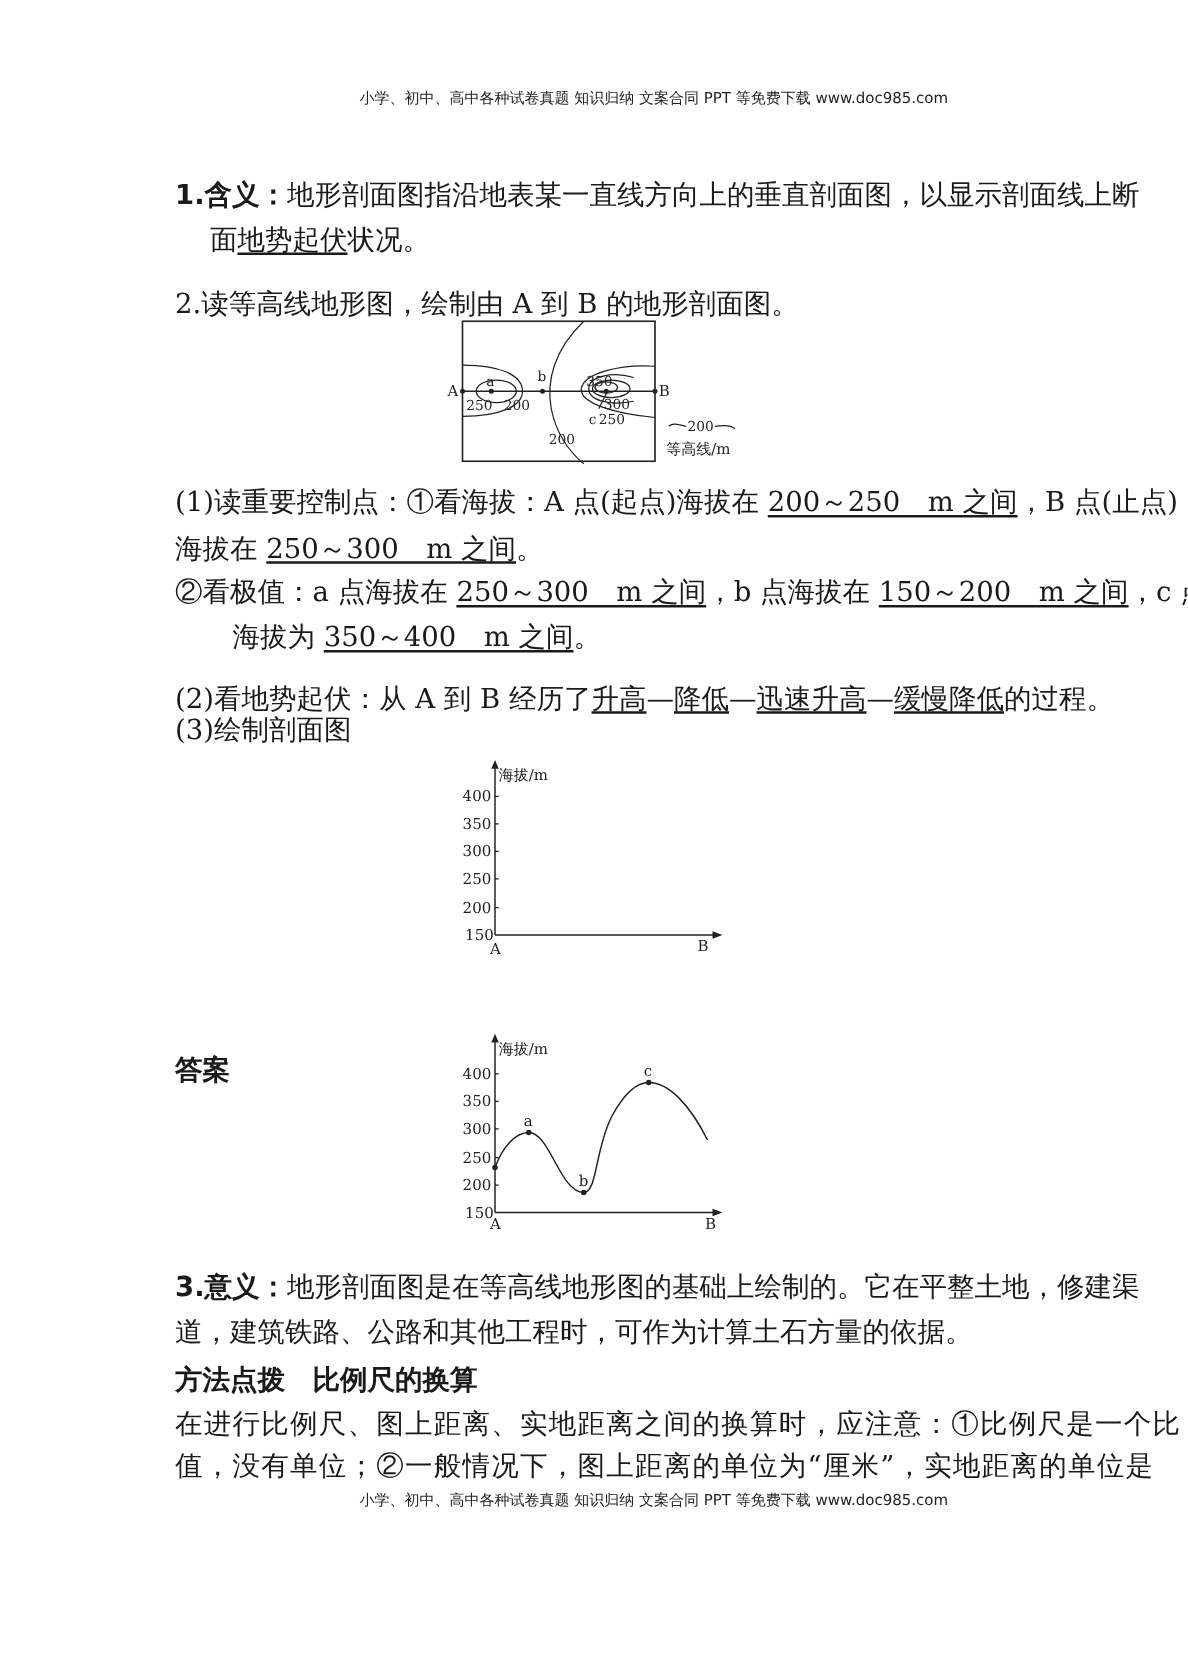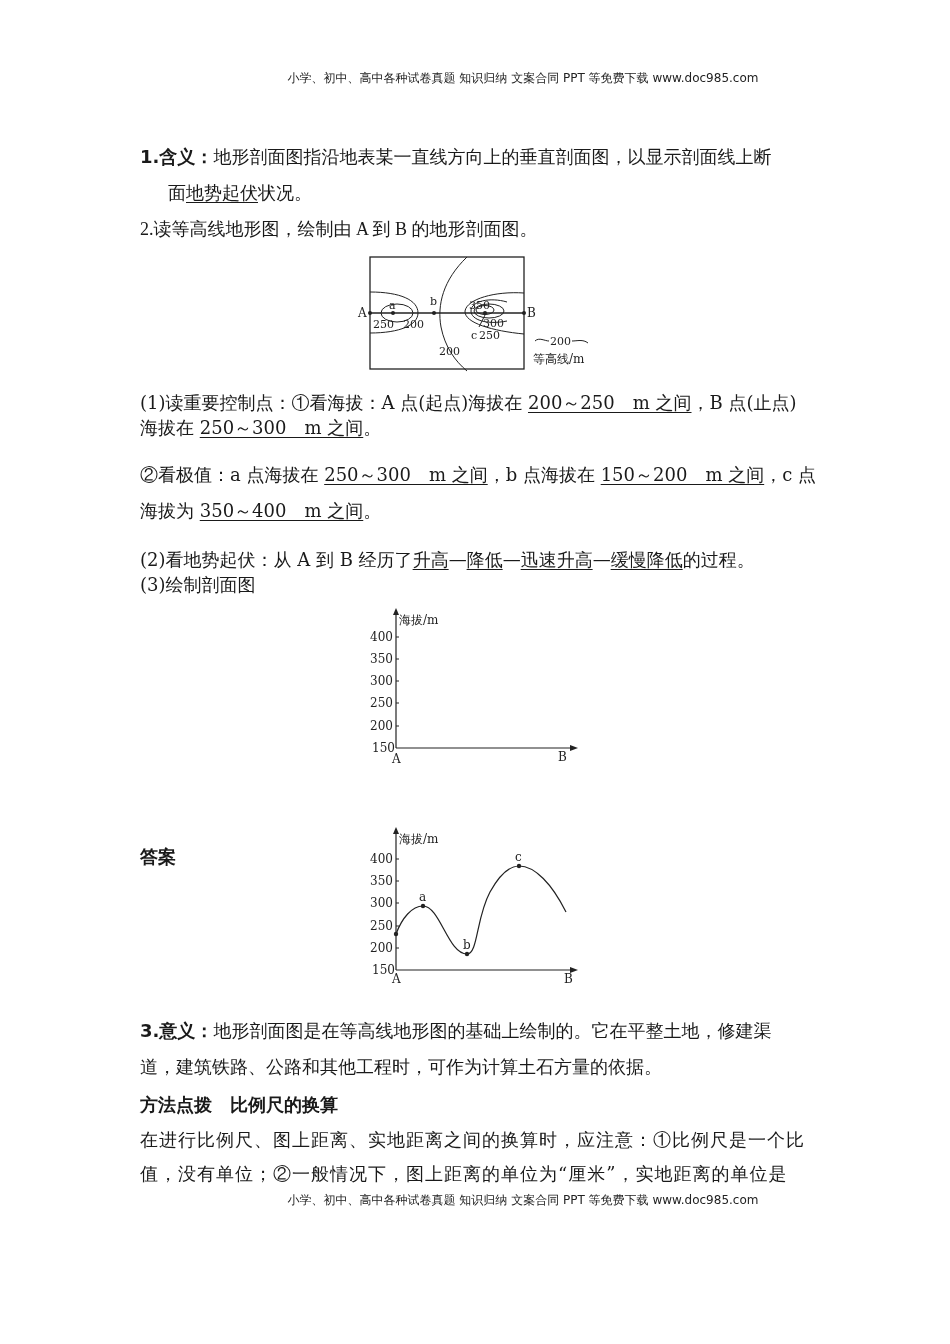--- a/index.html
+++ b/index.html
@@ -1,39 +1,39 @@
 <!DOCTYPE html>
 <html><head>
 <meta charset="utf-8">
 <style>
   html, body { margin: 0; padding: 0; background: #ffffff; }
   body { width: 950px; height: 1344px; position: relative; overflow: hidden;
          font-family: "DejaVu Serif", "Liberation Serif", serif; color: #1a1a1a; }
   .hdr { position: absolute; left: 0; width: 950px; text-align: center;
          font-family: "DejaVu Sans", "Liberation Sans", sans-serif; font-size: 12px; color: #222; padding-left: 48px; }
-  .line { position: absolute; left: 140px; width: 680px; font-size: 18px; line-height: 24px; white-space: nowrap; }
+  .line { position: absolute; left: 140px; width: 680px; font-size: 22px; line-height: 24px; white-space: nowrap; }
   .sans { font-family: "DejaVu Sans", "Liberation Sans", sans-serif; }
   .bold { font-weight: bold; }
   u { text-decoration: underline; text-underline-offset: 3px; }
   .fig { position: absolute; }
   svg text { font-family: "DejaVu Serif", "Liberation Serif", serif; fill: #222; }
 </style>
 </head>
 <body>
 
 <div class="hdr" style="top:70px;">小学、初中、高中各种试卷真题 知识归纳 文案合同 PPT 等免费下载  www.doc985.com</div>
 
 <div class="line sans" style="top:145px;">
   <span class="bold">1.含义：</span><span>地形剖面图指沿地表某一直线方向上的垂直剖面图，以显示剖面线上断</span>
 </div>
 <div class="line" style="top:181px;margin-left:28px;">
   <span>面</span><u>地势起伏</u><span>状况。</span>
 </div>
 
-<div class="line" style="top:217px;font-family:Liberation Serif, serif;">2.读等高线地形图，绘制由 A 到 B 的地形剖面图。</div>
+<div class="line" style="top:232px;">2.读等高线地形图，绘制由 A 到 B 的地形剖面图。</div>
 
 <svg class="fig" style="left:355px;top:255px;" width="250" height="118" viewBox="0 0 250 118">
   <rect x="15" y="2" width="154" height="112" fill="none" stroke="#222" stroke-width="1.3"></rect>
 
   <line x1="15" y1="58" x2="169" y2="58" stroke="#222" stroke-width="1.3"></line>
 
   <path d="M15,37 C45,37 63,45 63,58 C63,70 45,78 15,78" fill="none" stroke="#222" stroke-width="1"></path>
   <path d="M36,58 C36,50 45,48 50,48 C57,48 62,52 62,55" fill="none" stroke="#222" stroke-width="0"></path>
   <ellipse cx="42" cy="58" rx="16" ry="9" fill="none" stroke="#222" stroke-width="1"></ellipse>
 
@@ -64,28 +64,28 @@
 
   <path d="M180,86 C184,82 190,86 194,86" fill="none" stroke="#222" stroke-width="1"></path>
   <text x="195" y="90" font-size="11">200</text>
   <path d="M217,86 C222,86 228,84 233,88" fill="none" stroke="#222" stroke-width="1"></path>
   <text x="178" y="108" font-size="12">等高线/m</text>
 </svg>
 
 <div class="line" style="top:391px;">
   <span>(1)读重要控制点：①看海拔：A 点(起点)海拔在 </span><u>200～250　m 之间</u><span>，B 点(止点)</span>
 </div>
-<div class="line" style="top:416px;">
+<div class="line" style="top:428px;">
   <span>海拔在 </span><u>250～300　m 之间</u><span>。</span>
 </div>
 
 <div class="line" style="top:463px;">
   <span>②看极值：a 点海拔在 </span><u>250～300　m 之间</u><span>，b 点海拔在 </span><u>150～200　m 之间</u><span>，c 点</span>
 </div>
-<div class="line" style="top:499px;">
+<div class="line" style="top:499px;margin-left:46px;">
   <span>海拔为 </span><u>350～400　m 之间</u><span>。</span>
 </div>
 
 <div class="line" style="top:548px;">
   <span>(2)看地势起伏：从 A 到 B 经历了</span><u>升高</u><span>—</span><u>降低</u><span>—</span><u>迅速升高</u><span>—</span><u>缓慢降低</u><span>的过程。</span>
 </div>
 
 <div class="line" style="top:573px;">(3)绘制剖面图</div>
 
 <svg class="fig" style="left:360px;top:605px;" width="230" height="165" viewBox="0 0 230 165">

